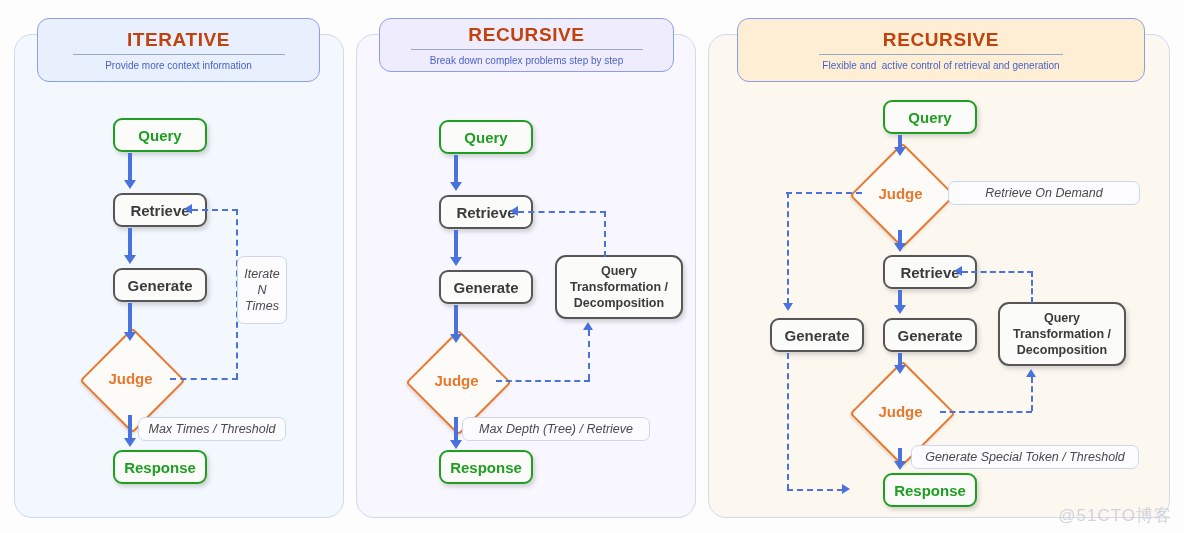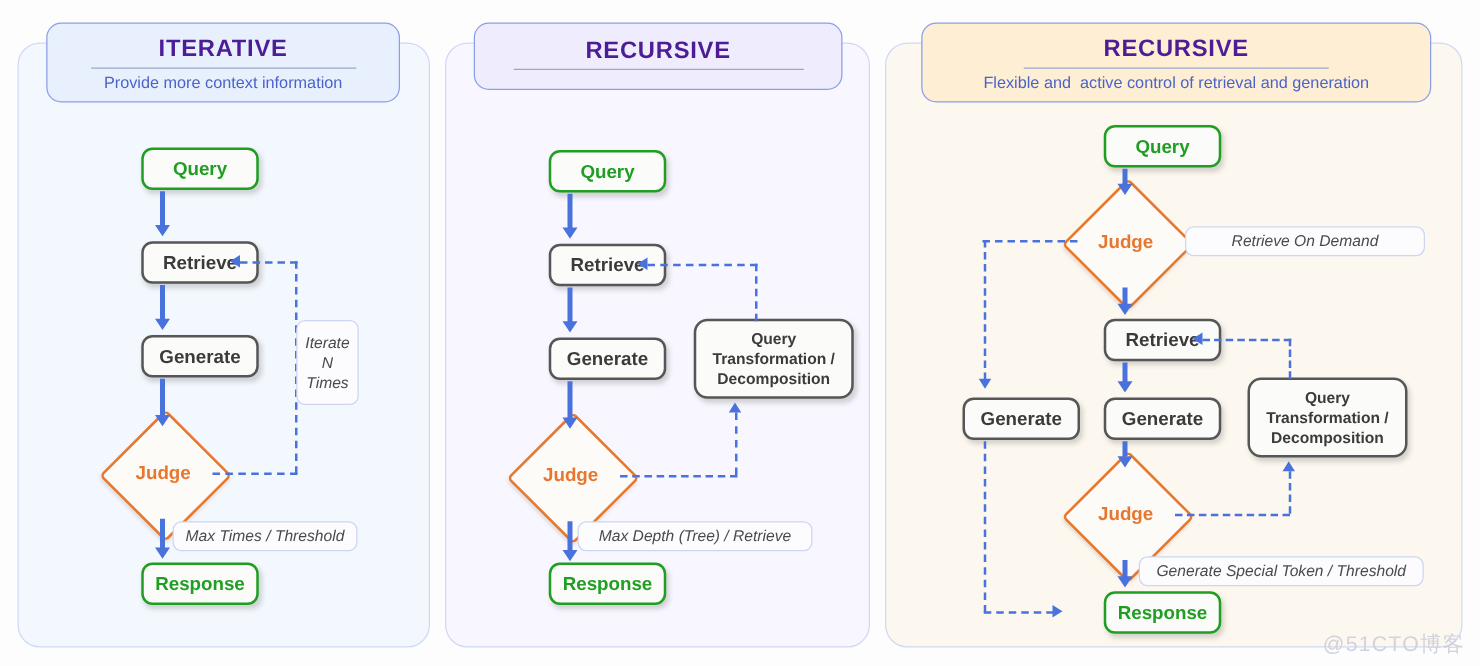--- a/index.html
+++ b/index.html
@@ -17,26 +17,26 @@
   #panel-iterative{left:14px;top:34px;width:330px;height:484px;background:#f3f8fe;}
   #panel-recursive{left:356px;top:34px;width:340px;height:484px;background:#f8f6fe;}
   #panel-adaptive{left:708px;top:34px;width:462px;height:484px;background:#fdf8ef;}
 
   
   .hdr{position:absolute;border-radius:12px;border:1.5px solid #8b9ee8;box-sizing:border-box;
        display:flex;flex-direction:column;align-items:center;justify-content:center;}
   #hdr-iterative{left:37px;top:18px;width:283px;height:64px;background:#e8f0fe;}
   #hdr-recursive{left:379px;top:18px;width:295px;height:54px;background:#efecfd;}
   #hdr-adaptive{left:737px;top:18px;width:408px;height:64px;background:#fdeed4;}
-  .hdr-title{font-size:19px;font-weight:bold;color:#4c1d95;letter-spacing:.6px;line-height:22px;}
+  .hdr-title{font-size:19px;font-weight:bold;color:#c2410c;letter-spacing:.6px;line-height:22px;}
   .hdr-rule{height:1px;background:#9aa8c9;margin:3px 0 4px 0;}
   #hdr-iterative .hdr-rule{width:212px;}
   #hdr-recursive .hdr-rule{width:232px;}
   #hdr-adaptive .hdr-rule{width:244px;}
-  .hdr-sub{font-size:13px;color:#4a63c8;line-height:13px;white-space:pre;}
+  .hdr-sub{font-size:10px;color:#4a63c8;line-height:13px;white-space:pre;}
 
   
   .node{position:absolute;box-sizing:border-box;display:flex;align-items:center;justify-content:center;
         text-align:center;border-radius:9px;background:#fbfbfa;font-weight:bold;
         box-shadow:2px 3px 4px rgba(120,120,120,.30);margin-left:29px;}
   .node.grey{border:2px solid #565656;color:#3b3b3b;font-size:15px;}
   .node.green{border:2px solid #1f9e22;color:#1f9e22;font-size:15px;}
   .node.multiline{font-size:12.5px;line-height:16px;border-radius:11px;}
 
   
@@ -111,20 +111,21 @@
     <span>N</span>
     <span>Times</span>
   </div>
   <div class="note" style="left:138px;top:417px;width:148px;height:24px;">Max Times / Threshold</div>
 
   <div class="panel" id="panel-recursive"></div>
 
   <div class="hdr" id="hdr-recursive">
     <div class="hdr-title">RECURSIVE</div>
     <div class="hdr-rule"></div>
+    <div class="hdr-sub">Break down complex problems step by step</div>
   </div>
 
   <div class="node green" style="left:410px;top:120px;width:94px;height:34px;">Query</div>
   <div class="node grey" style="left:410px;top:195px;width:94px;height:34px;">Retrieve</div>
   <div class="node grey" style="left:410px;top:270px;width:94px;height:34px;">Generate</div>
   <div class="diamond" style="left:421px;top:345px;width:71px;height:71px;">
     <div class="shape"></div>
     <div class="lbl">Judge</div>
   </div>
   <div class="node green" style="left:410px;top:450px;width:94px;height:34px;">Response</div>

